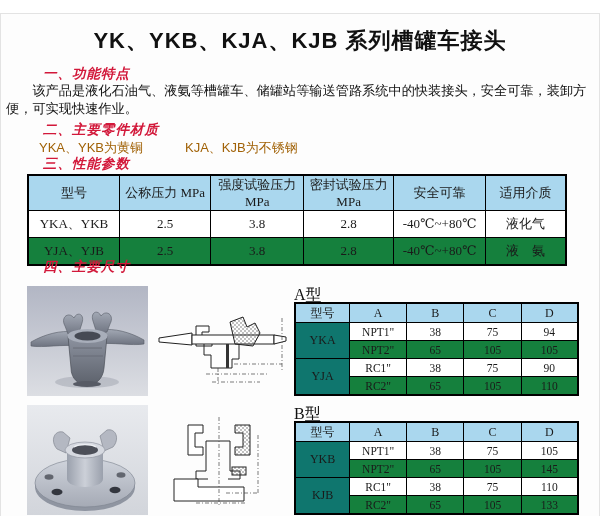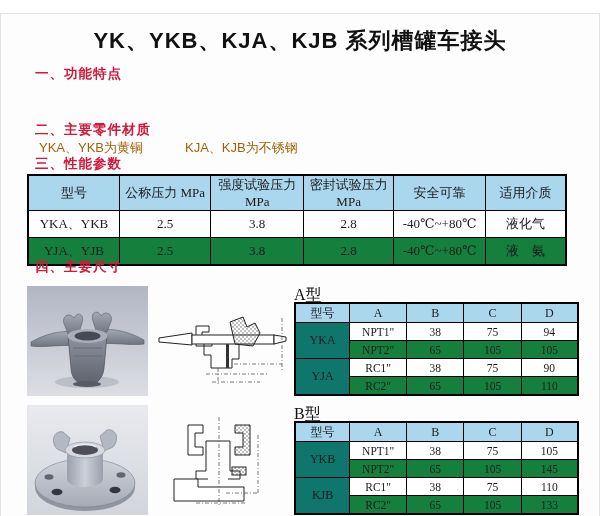--- a/index.html
+++ b/index.html
@@ -6,22 +6,22 @@
   .page{
     position:relative;width:600px;height:516px;background:#fdfdfd;
     font-family:"Liberation Sans","DejaVu Sans",sans-serif;color:#1a1a1a;
     overflow:hidden;box-sizing:border-box;border:1px solid #e3e3e3;margin-top:13px;
   }
   .title{
     position:absolute;top:12px;left:0;right:0;text-align:center;
     font-size:22px;font-weight:bold;letter-spacing:1px;color:#111;
   }
   .sec-head{
-    position:absolute;left:34px;font-size:13.5px;font-weight:bold;color:#d2183a;
-    letter-spacing:1px;white-space:nowrap;
+    position:absolute;left:42px;font-size:13.5px;font-weight:bold;color:#d2183a;
+    letter-spacing:1px;white-space:nowrap;font-style:italic;
   }
   .h-s1{top:51px;} .h-s2{top:107px;} .h-s3{top:141px;} .h-s4{top:244px;}
   .para{
     position:absolute;top:68px;left:5px;width:588px;font-size:13.2px;
     line-height:18px;text-indent:2em;color:#111;
   }
   .materials{position:absolute;top:125px;left:38px;font-size:13px;color:#a16207;}
   .materials .gap{display:inline-block;width:42px;}
   table{border-collapse:collapse;table-layout:fixed;}
   th,td{border:1px solid #000;text-align:center;vertical-align:middle;padding:0;}
@@ -55,20 +55,21 @@
   .fig svg{display:block;width:100%;height:100%;}
 </style>
 </head>
 <body>
 
 <div class="page">
 
   <div class="title">YK、YKB、KJA、KJB 系列槽罐车接头</div>
 
   <div class="sec-head h-s1">一、功能特点</div>
+  <div class="para">该产品是液化石油气、液氨等槽罐车、储罐站等输送管路系统中的快装接头，安全可靠，装卸方便，可实现快速作业。</div>
 
   <div class="sec-head h-s2">二、主要零件材质</div>
   <div class="materials">
     <span>YKA、YKB为黄铜</span><span class="gap"></span><span>KJA、KJB为不锈钢</span>
   </div>
 
   <div class="sec-head h-s3">三、性能参数</div>
 
   <table class="perf">
     <colgroup>

